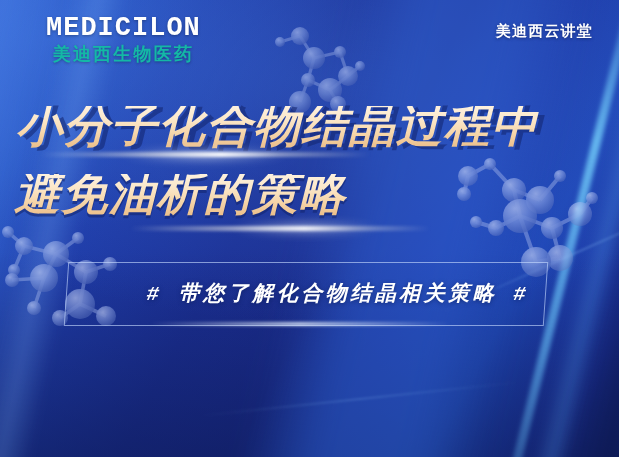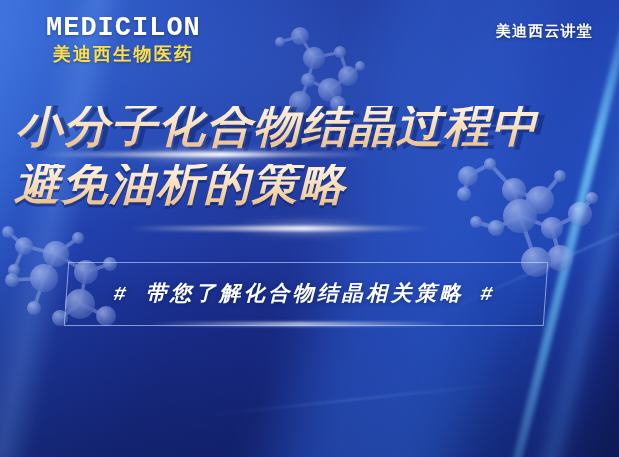--- a/index.html
+++ b/index.html
@@ -120,21 +120,21 @@
   }
   .logo-en {
     color: #ffffff;
     font-size: 27px;
     font-weight: bold;
     letter-spacing: 1.0px;
     line-height: 1.05;
     text-shadow: 0 1px 3px rgba(0,0,0,0.30);
   }
   .logo-cn {
-    color: #fde047;
+    color: #14b8a6;
     font-size: 18px;
     font-weight: bold;
     letter-spacing: 2.2px;
     margin-top: 4px;
     line-height: 1.1;
     text-shadow: 0 1px 3px rgba(0,0,0,0.30);
   }
 
   
   .episode {
@@ -183,21 +183,21 @@
         #fbe7c9 30%,
         #f6d7ac 58%,
         #eec593 82%,
         #e8b97f 100%);
     -webkit-background-clip: text;
     background-clip: text;
     -webkit-text-fill-color: transparent;
     color: transparent;
     display: inline-block;
   }
-  .tline2 { margin-top: 12px; padding-left: 14px; }
+  .tline2 { margin-top: 22px; padding-left: 14px; }
   .tline2 .ghost { left: 14px; }
 
   
   .flare1 {
     position: absolute;
     left: 40px; top: 152px;
     width: 330px; height: 5px;
     background: linear-gradient(90deg, rgba(255,255,255,0) 0%, rgba(255,250,235,0.55) 35%, rgba(255,255,255,0.95) 55%, rgba(255,250,235,0.45) 72%, rgba(255,255,255,0) 100%);
     filter: blur(1.6px);
     z-index: 8;
@@ -253,20 +253,21 @@
     align-items: center;
     justify-content: center;
     z-index: 9;
     color: #ffffff;
     font-size: 21px;
     font-weight: bold;
     font-style: italic;
     letter-spacing: 3.5px;
     white-space: nowrap;
     text-shadow: 0 1px 4px rgba(10,25,80,0.6);
+    padding-left: 33px;
   }
 </style>
 </head>
 <body>
 
 <div id="poster">
 
   <div class="bg-base"></div>
   <div class="bg-vignette"></div>
   <div class="band-left"></div>

